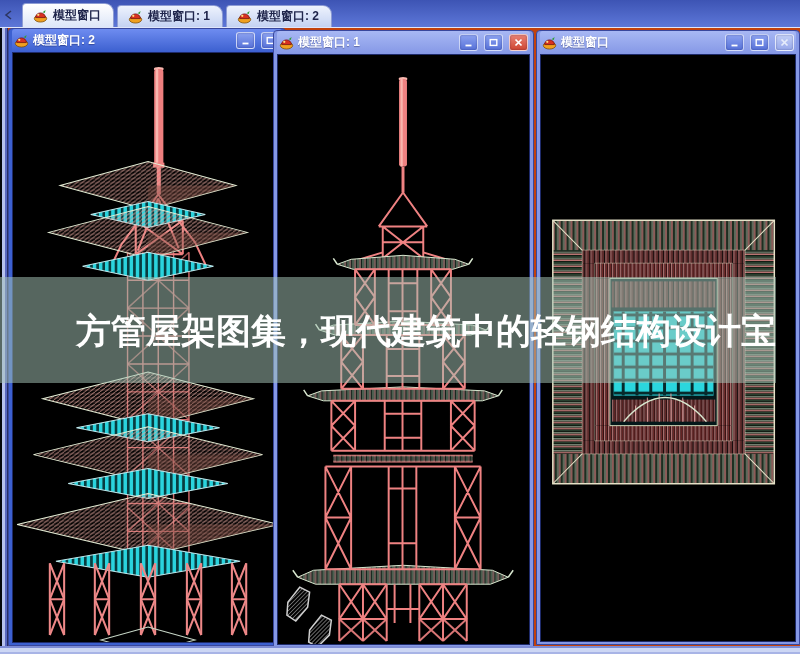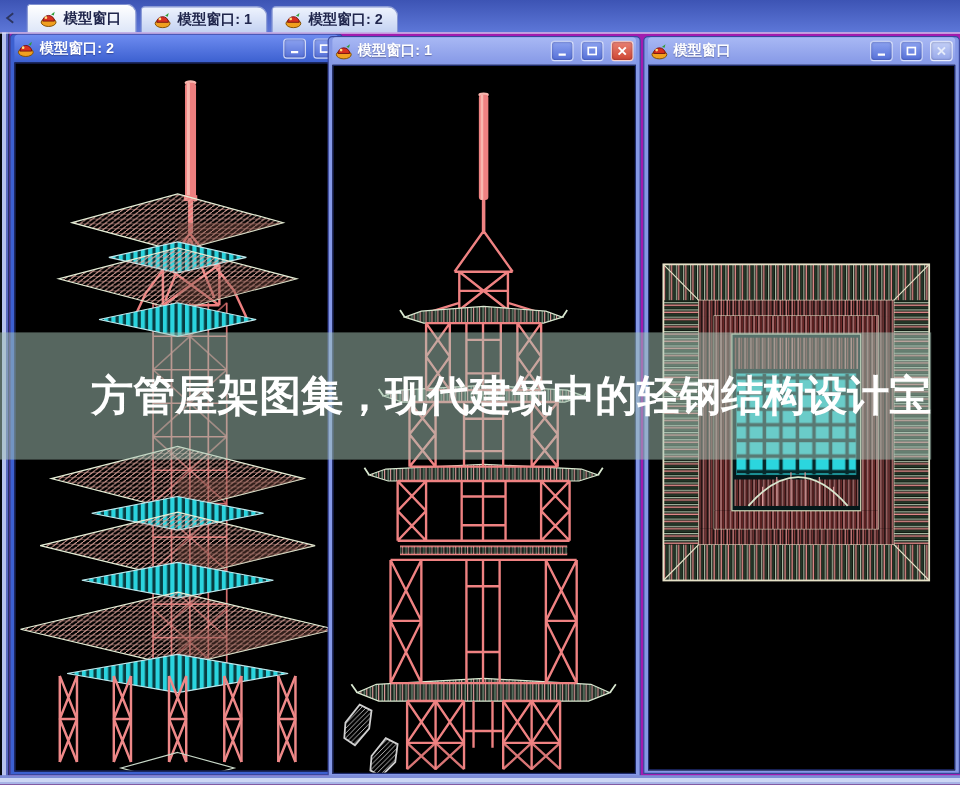--- a/index.html
+++ b/index.html
@@ -1,17 +1,17 @@
 <!DOCTYPE html>
 <html style="--tabbar-1: #5d77d8; --tabbar-2: #3d54b4; --titlebar-active-1: #6e8cf0; --titlebar-active-2: #3c60d0; --titlebar-inactive-1: #a8b8f4; --titlebar-inactive-2: #8598e6; --close-red: #cf4632; --overlay-bg: rgba(164,196,182,0.52); --overlay-text: #ffffff; --wire-pink: #f0b4aa; --wire-red: #ee7f7f; --deck-cyan: #2ad4de; --wire-pale: #dcead2;"><head>
 <meta charset="utf-8">
 <style>
   html,body{margin:0;padding:0;background:#000;}
   body{width:800px;height:654px;overflow:hidden;font-family:"Liberation Sans","DejaVu Sans",sans-serif;}
-  .app{position:relative;width:800px;height:654px;background:#a21caf;overflow:hidden;}
+  .app{position:relative;width:800px;height:654px;background:#c2410c;overflow:hidden;}
 
   
   .tabbar{position:absolute;left:0;top:0;width:800px;height:27px;
     background:linear-gradient(180deg,var(--tabbar-2,#3d54b4),var(--tabbar-1,#5d77d8));
     border-bottom:1px solid #dfe6fa;z-index:5;}
   .tab-scroll{position:absolute;left:2px;bottom:5px;width:12px;height:14px;display:flex;align-items:center;justify-content:center;cursor:pointer;}
   .tabs{position:absolute;left:22px;bottom:0;display:flex;gap:3px;align-items:flex-end;}
   .tab{display:flex;align-items:center;gap:5px;height:21px;padding:0 12px 0 10px;
     border:1px solid #8d9cd4;border-bottom:none;border-radius:4px 9px 0 0;
     background:linear-gradient(180deg,#eef3fd,#c4d2f2);

